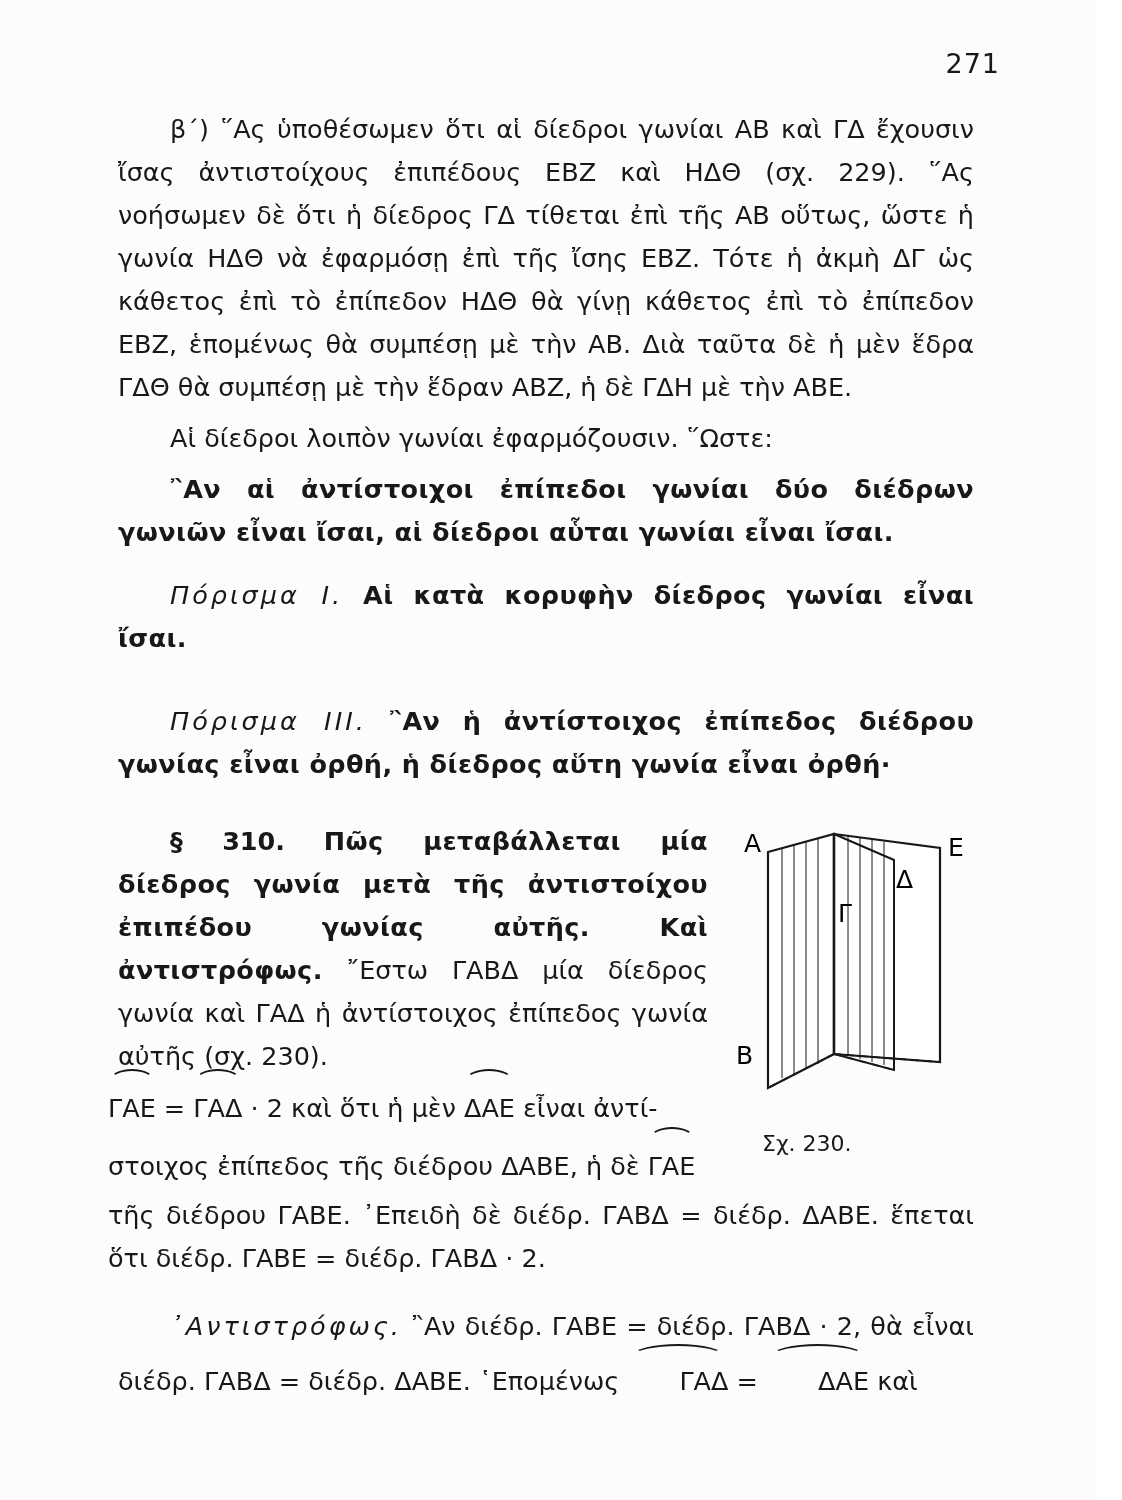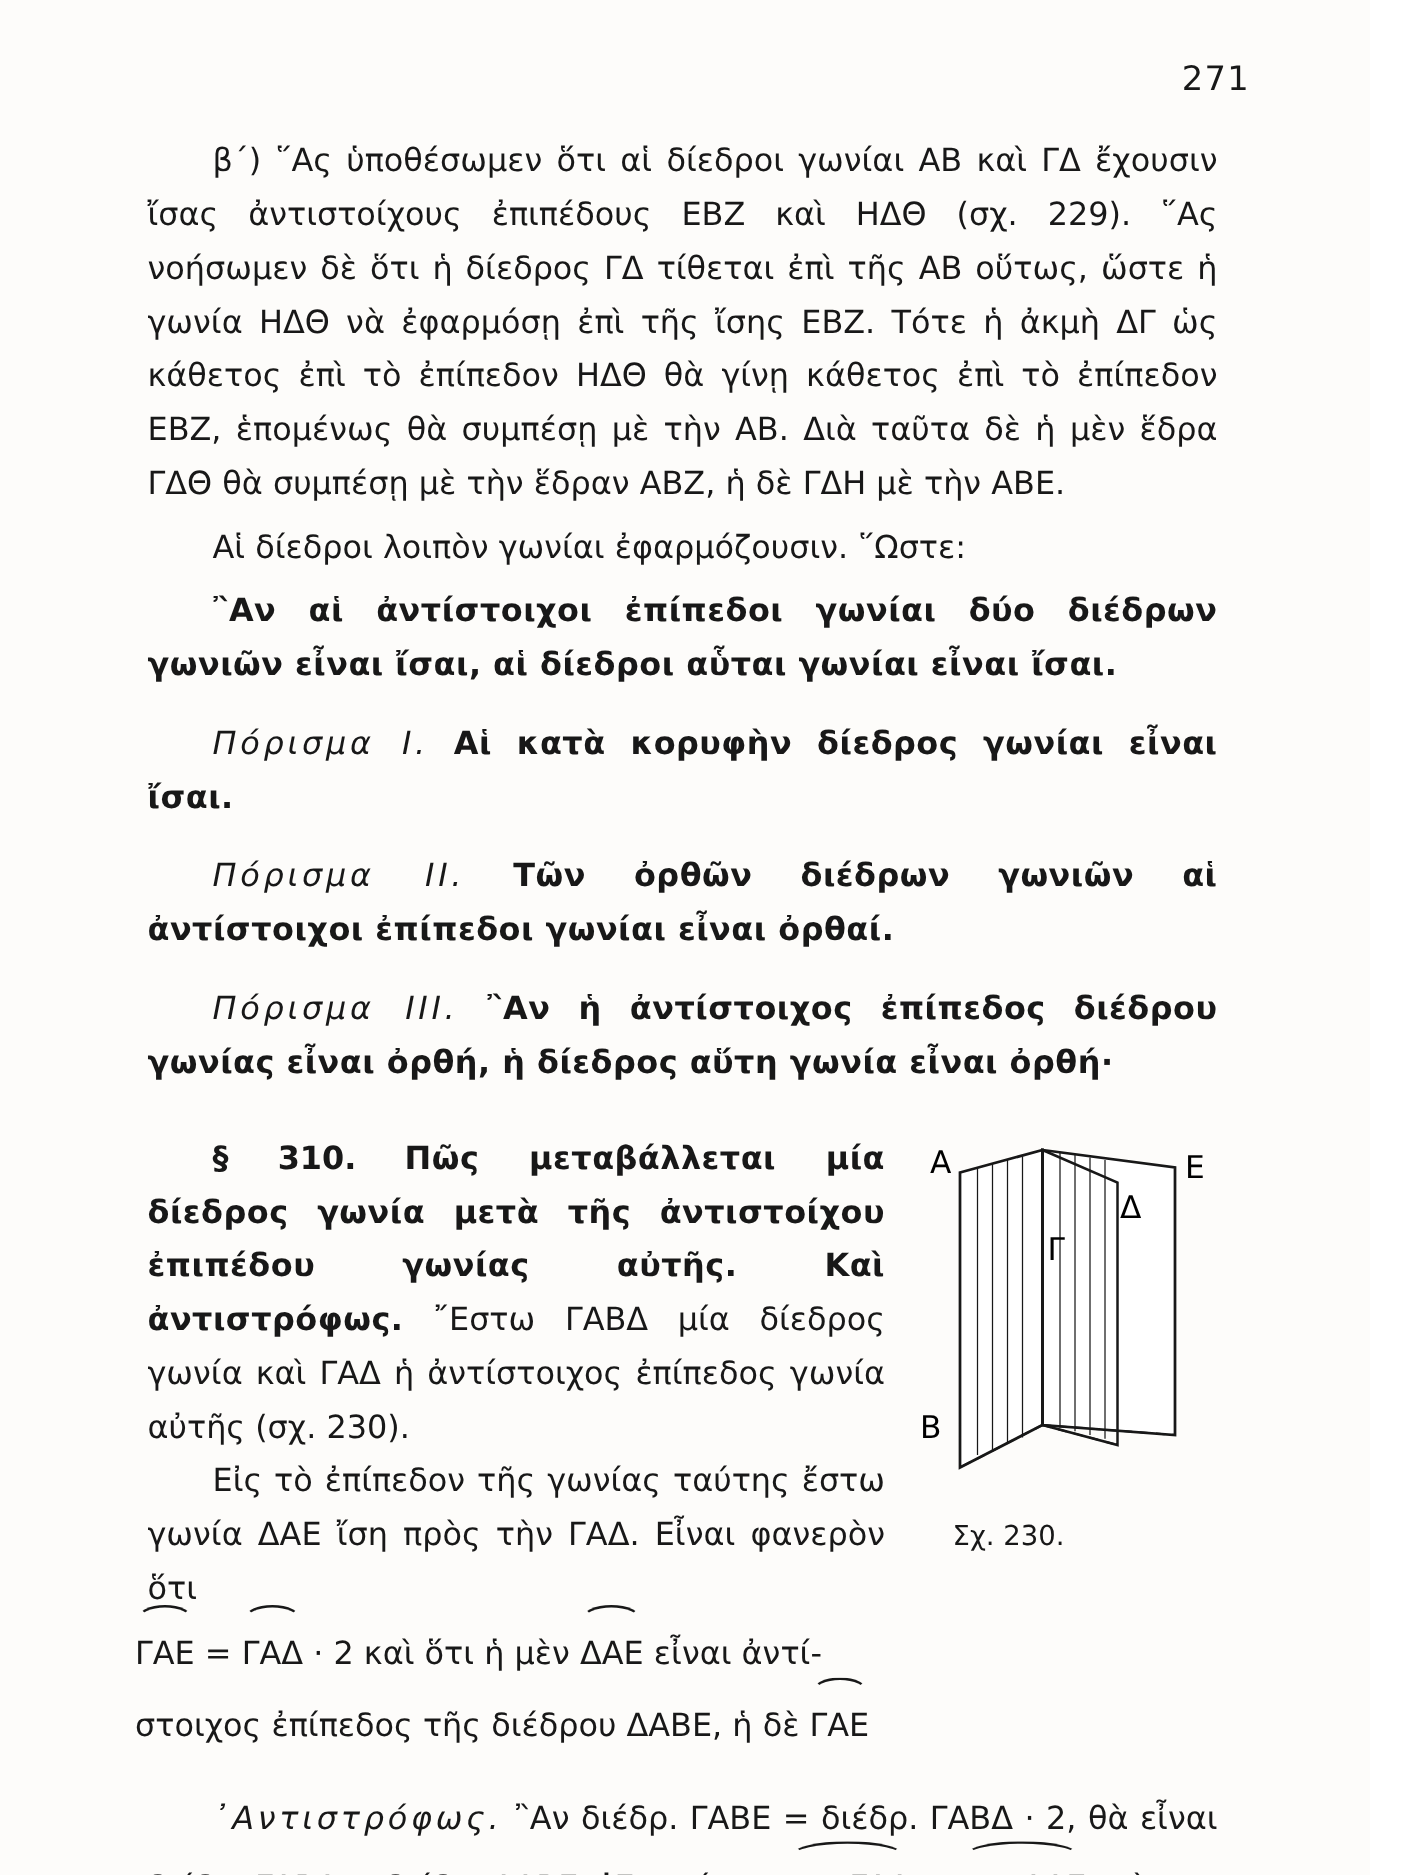--- a/index.html
+++ b/index.html
@@ -111,21 +111,20 @@
     <div class="gap-s"></div>
     <p class="indent">Αἱ δίεδροι λοιπὸν γωνίαι ἐφαρμόζουσιν. ῞Ωστε:</p>
 
     <div class="gap-s"></div>
     <p class="bold indent">῍Αν αἱ ἀντίστοιχοι ἐπίπεδοι γωνίαι δύο διέδρων γωνιῶν εἶναι ἴσαι, αἱ δίεδροι αὗται γωνίαι εἶναι ἴσαι.</p>
 
     <div class="gap-m"></div>
     <p class="bold indent"><span class="corollary-label">Πόρισμα Ι.</span> <span>Αἱ κατὰ κορυφὴν δίεδρος γωνίαι εἶναι ἴσαι.</span></p>
 
     <div class="gap-m"></div>
-    <p class="bold indent"><span class="corollary-label">Πόρισμα ΙΙ.</span> <span>Τῶν ὀρθῶν διέδρων γωνιῶν αἱ ἀντίστοιχοι ἐπίπεδοι γωνίαι εἶναι ὀρθαί.</span></p>
 
     <div class="gap-m"></div>
     <p class="bold indent"><span class="corollary-label">Πόρισμα ΙΙΙ.</span> <span>῍Αν ἡ ἀντίστοιχος ἐπίπεδος διέδρου γωνίας εἶναι ὀρθή, ἡ δίεδρος αὕτη γωνία εἶναι ὀρθή·</span></p>
 
     <div class="gap-l"></div>
 
     <div class="flow-wrap">
 
       <div class="figure-box">
         <svg width="248" height="300" viewBox="0 0 248 300">
@@ -160,26 +159,26 @@
         </svg>
         <div class="fig-caption">Σχ. 230.</div>
       </div>
 
       <p class="indent">
         <span class="section-num">§ 310.</span>
         <span class="bold">Πῶς μεταβάλλεται μία δίεδρος γωνία μετὰ τῆς ἀντιστοίχου ἐπιπέδου γωνίας αὐτῆς. Καὶ ἀντιστρόφως.</span>
         <span>῎Εστω ΓΑΒΔ μία δίεδρος γωνία καὶ ΓΑΔ ἡ ἀντίστοιχος ἐπίπεδος γωνία αὐτῆς (σχ. 230).</span>
       </p>
 
-      <p class="indent">Εἰς τὸ ἐπίπεδον τῆς γωνίας ταύτης ἔστω γωνία ΔΑΕ ἴση πρὸς τὴν ΓΑΔ. Εἶναι φανερὸν ὅτι</p>
 
       <p class="line-tall"><span class="over-arc"><span class="arc"></span><span>ΓΑΕ</span></span><span> = </span><span class="over-arc"><span class="arc"></span><span>ΓΑΔ</span></span><span> · 2 καὶ ὅτι ἡ μὲν </span><span class="over-arc"><span class="arc"></span><span>ΔΑΕ</span></span><span> εἶναι ἀντί-</span></p>
 
       <p class="line-tall"><span>στοιχος ἐπίπεδος τῆς διέδρου ΔΑΒΕ, ἡ δὲ </span><span class="over-arc"><span class="arc"></span><span>ΓΑΕ</span></span></p>
 
+      <p>τῆς διέδρου ΓΑΒΕ. ᾿Επειδὴ δὲ διέδρ. ΓΑΒΔ = διέδρ. ΔΑΒΕ. ἕπεται ὅτι διέδρ. ΓΑΒΕ = διέδρ. ΓΑΒΔ · 2.</p>
 
       <div style="clear:both"></div>
     </div>
 
     <div class="gap-m"></div>
 
     <div class="last-block">
       <p class="indent"><span class="corollary-label">᾿Αντιστρόφως.</span> <span>῍Αν διέδρ. ΓΑΒΕ = διέδρ. ΓΑΒΔ · 2, θὰ εἶναι διέδρ. ΓΑΒΔ = διέδρ. ΔΑΒΕ. ῾Επομένως </span><span class="over-arc"><span class="arc"></span><span>ΓΑΔ</span></span><span> = </span><span class="over-arc"><span class="arc"></span><span>ΔΑΕ</span></span><span> καὶ</span></p>
 
     </div>

